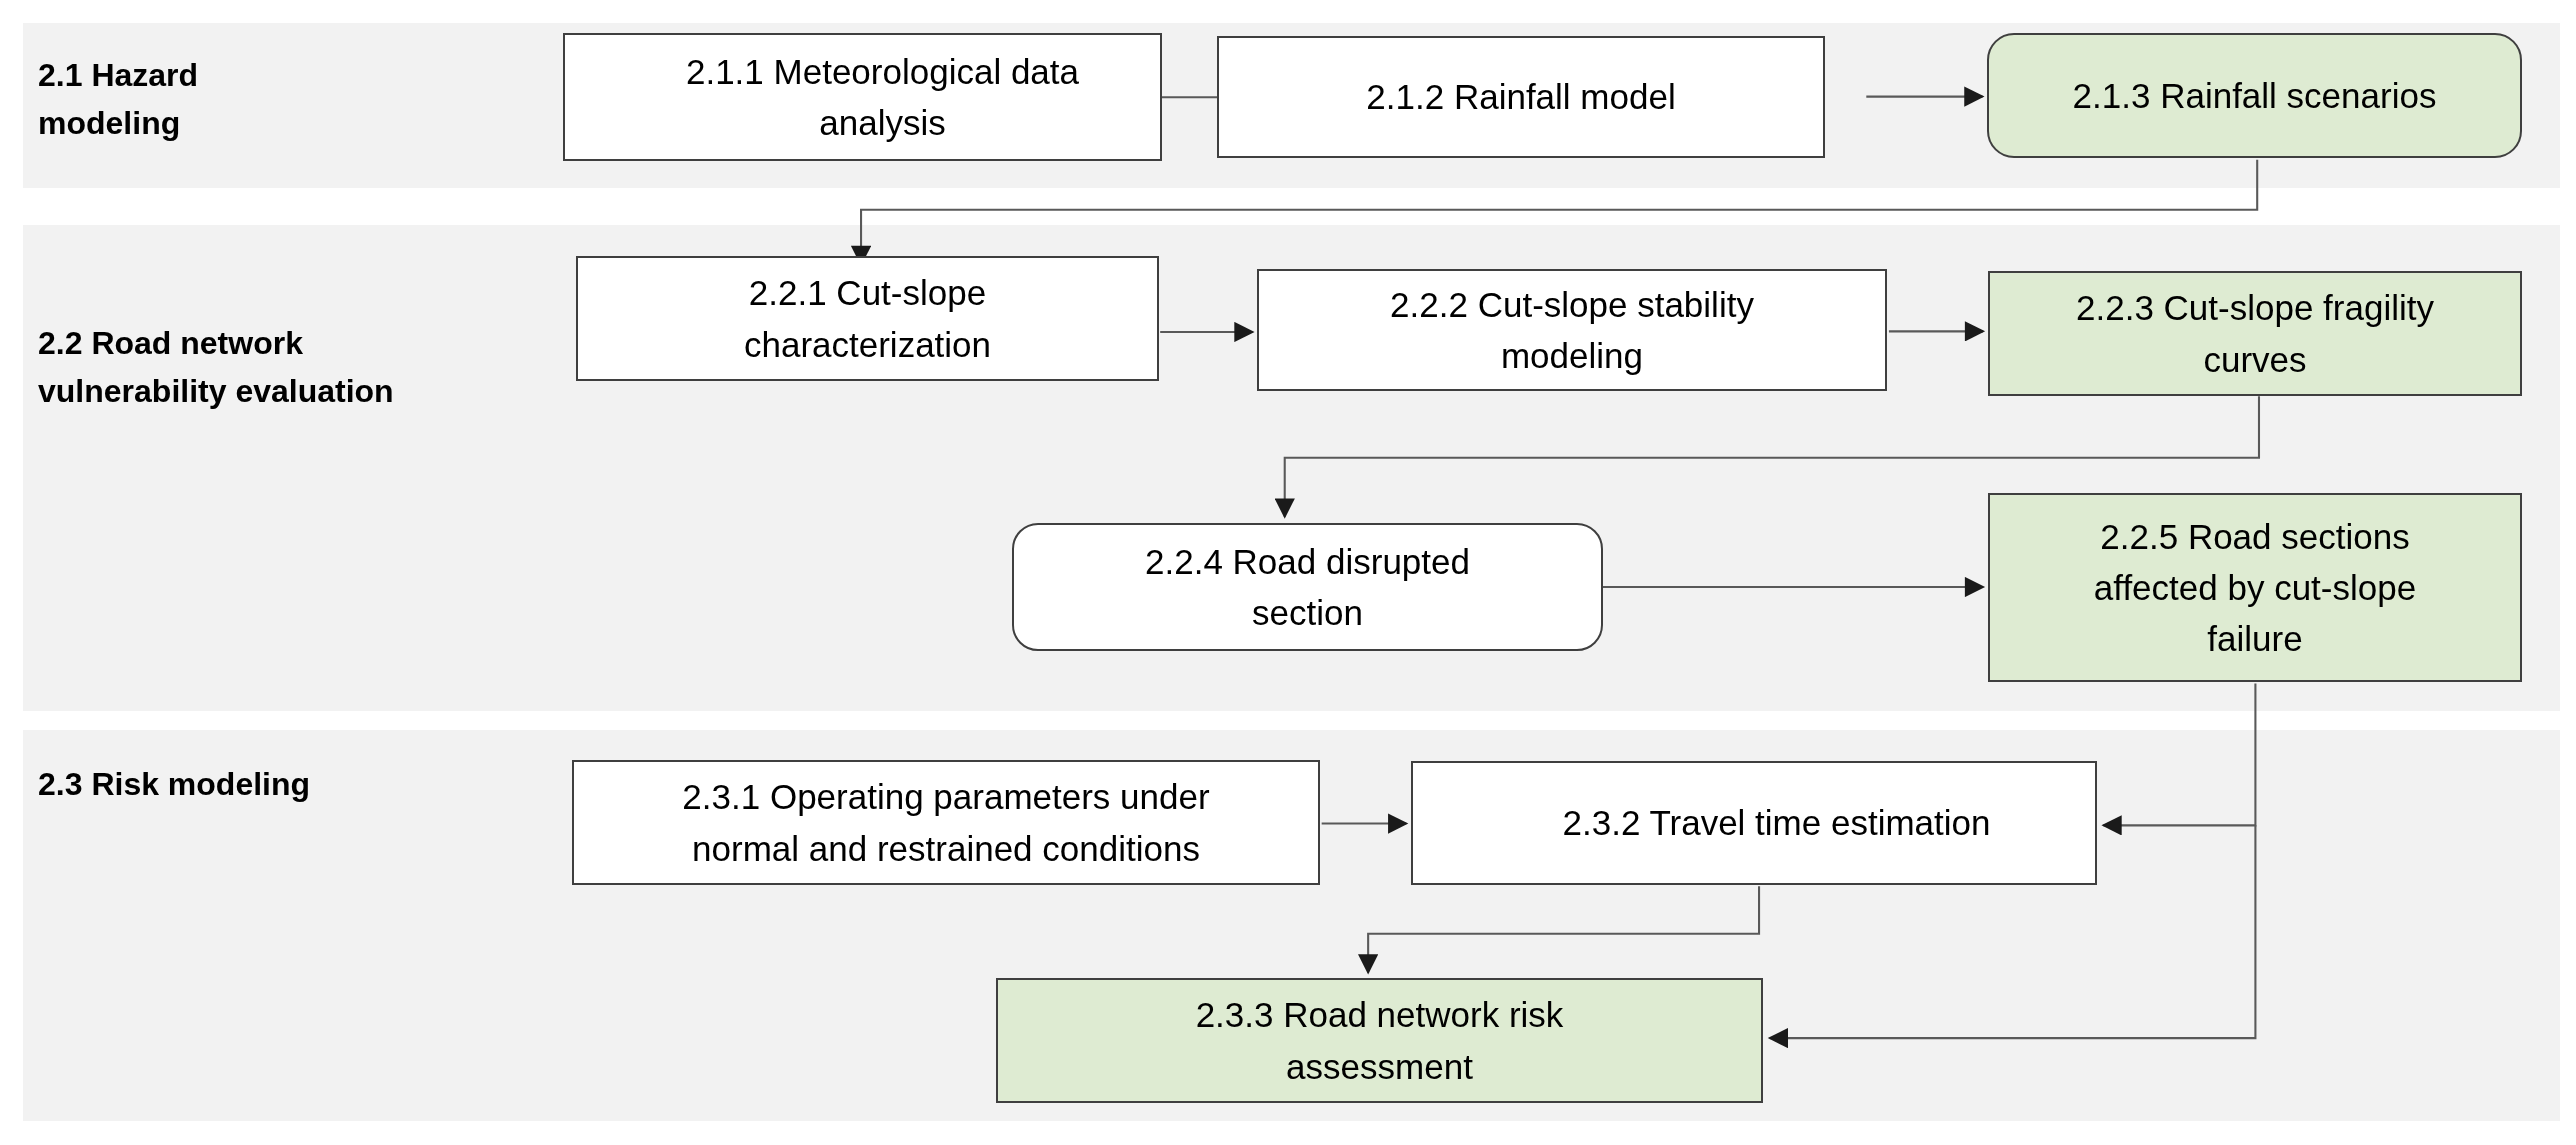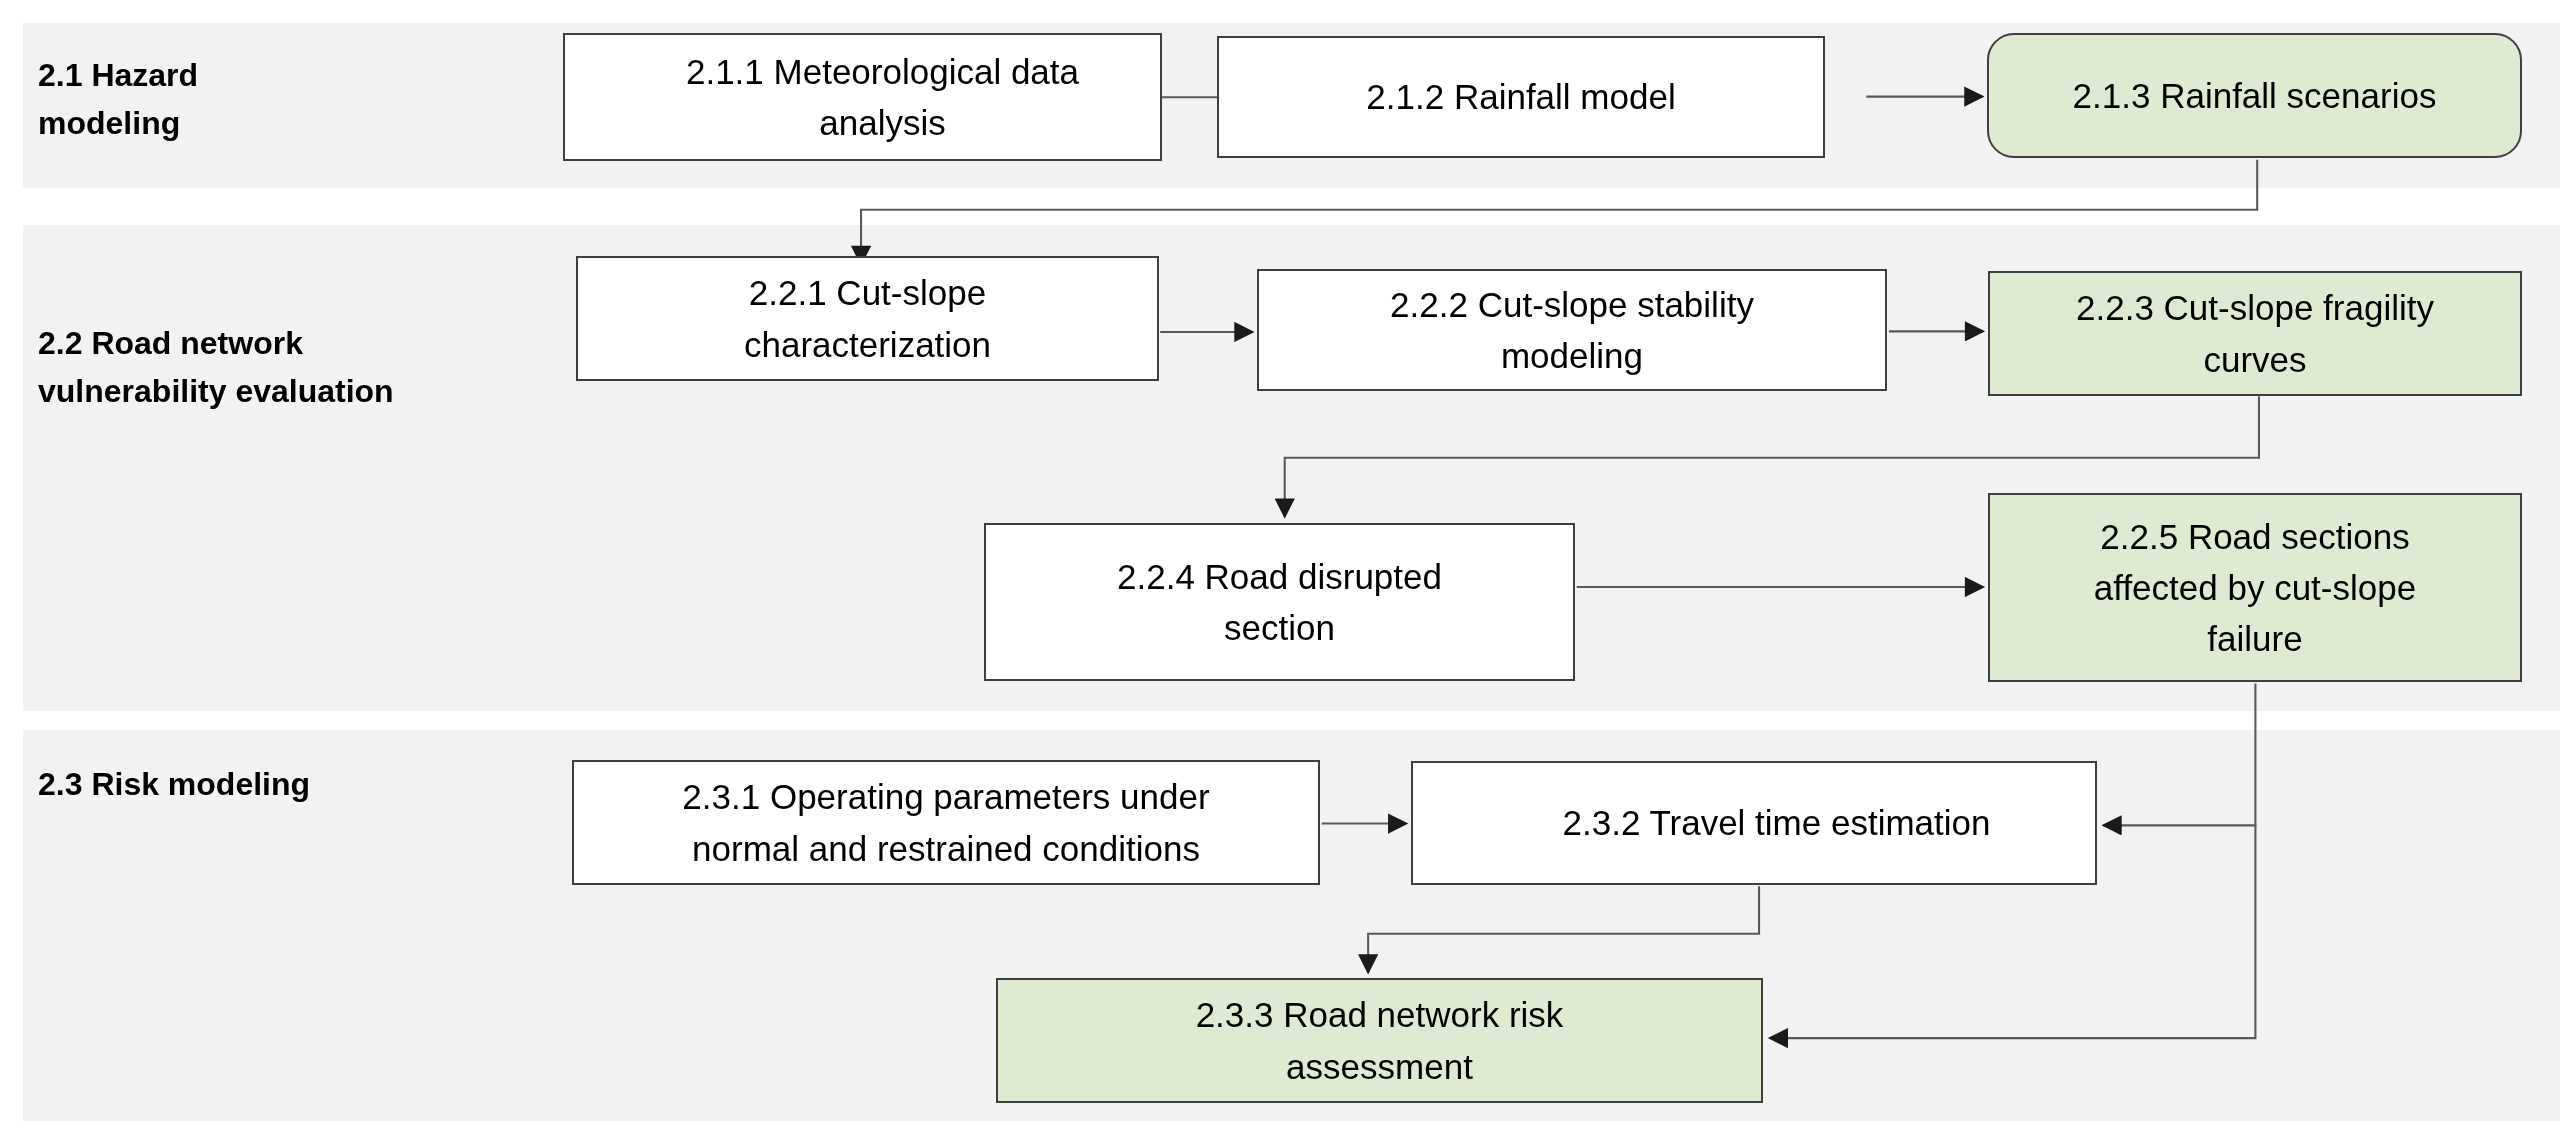--- a/index.html
+++ b/index.html
@@ -63,21 +63,21 @@
   }
   .node.output { background: #deebd2; }
 
   
   #n211 { left: 563px;  top: 33px;   width: 599px; height: 128px; padding-left: 40px; }
   #n212 { left: 1217px; top: 36px;   width: 608px; height: 122px; }
   #n213 { left: 1987px; top: 33px;   width: 535px;  height: 125px; border-radius: 27px; }
   #n221 { left: 576px;  top: 256px;  width: 583px;  height: 125px; text-align: center; }
   #n222 { left: 1257px; top: 269px;  width: 630px; height: 122px; }
   #n223 { left: 1988px; top: 271px;  width: 534px;  height: 125px; }
-  #n224 { left: 984px; top: 523px;  width: 591px;  height: 158px; }
+  #n224 { left: 1012px; top: 523px;  width: 591px;  height: 128px; border-radius: 26px; }
   #n225 { left: 1988px; top: 493px;  width: 534px;  height: 189px; }
   #n231 { left: 572px;  top: 760px; width: 748px; height: 125px; }
   #n232 { left: 1411px; top: 761px; width: 686px; height: 124px; padding-left: 45px; }
   #n233 { left: 996px; top: 978px; width: 767px; height: 125px; }
 </style>
 </head>
 <body>
 
 <div id="canvas">
 

